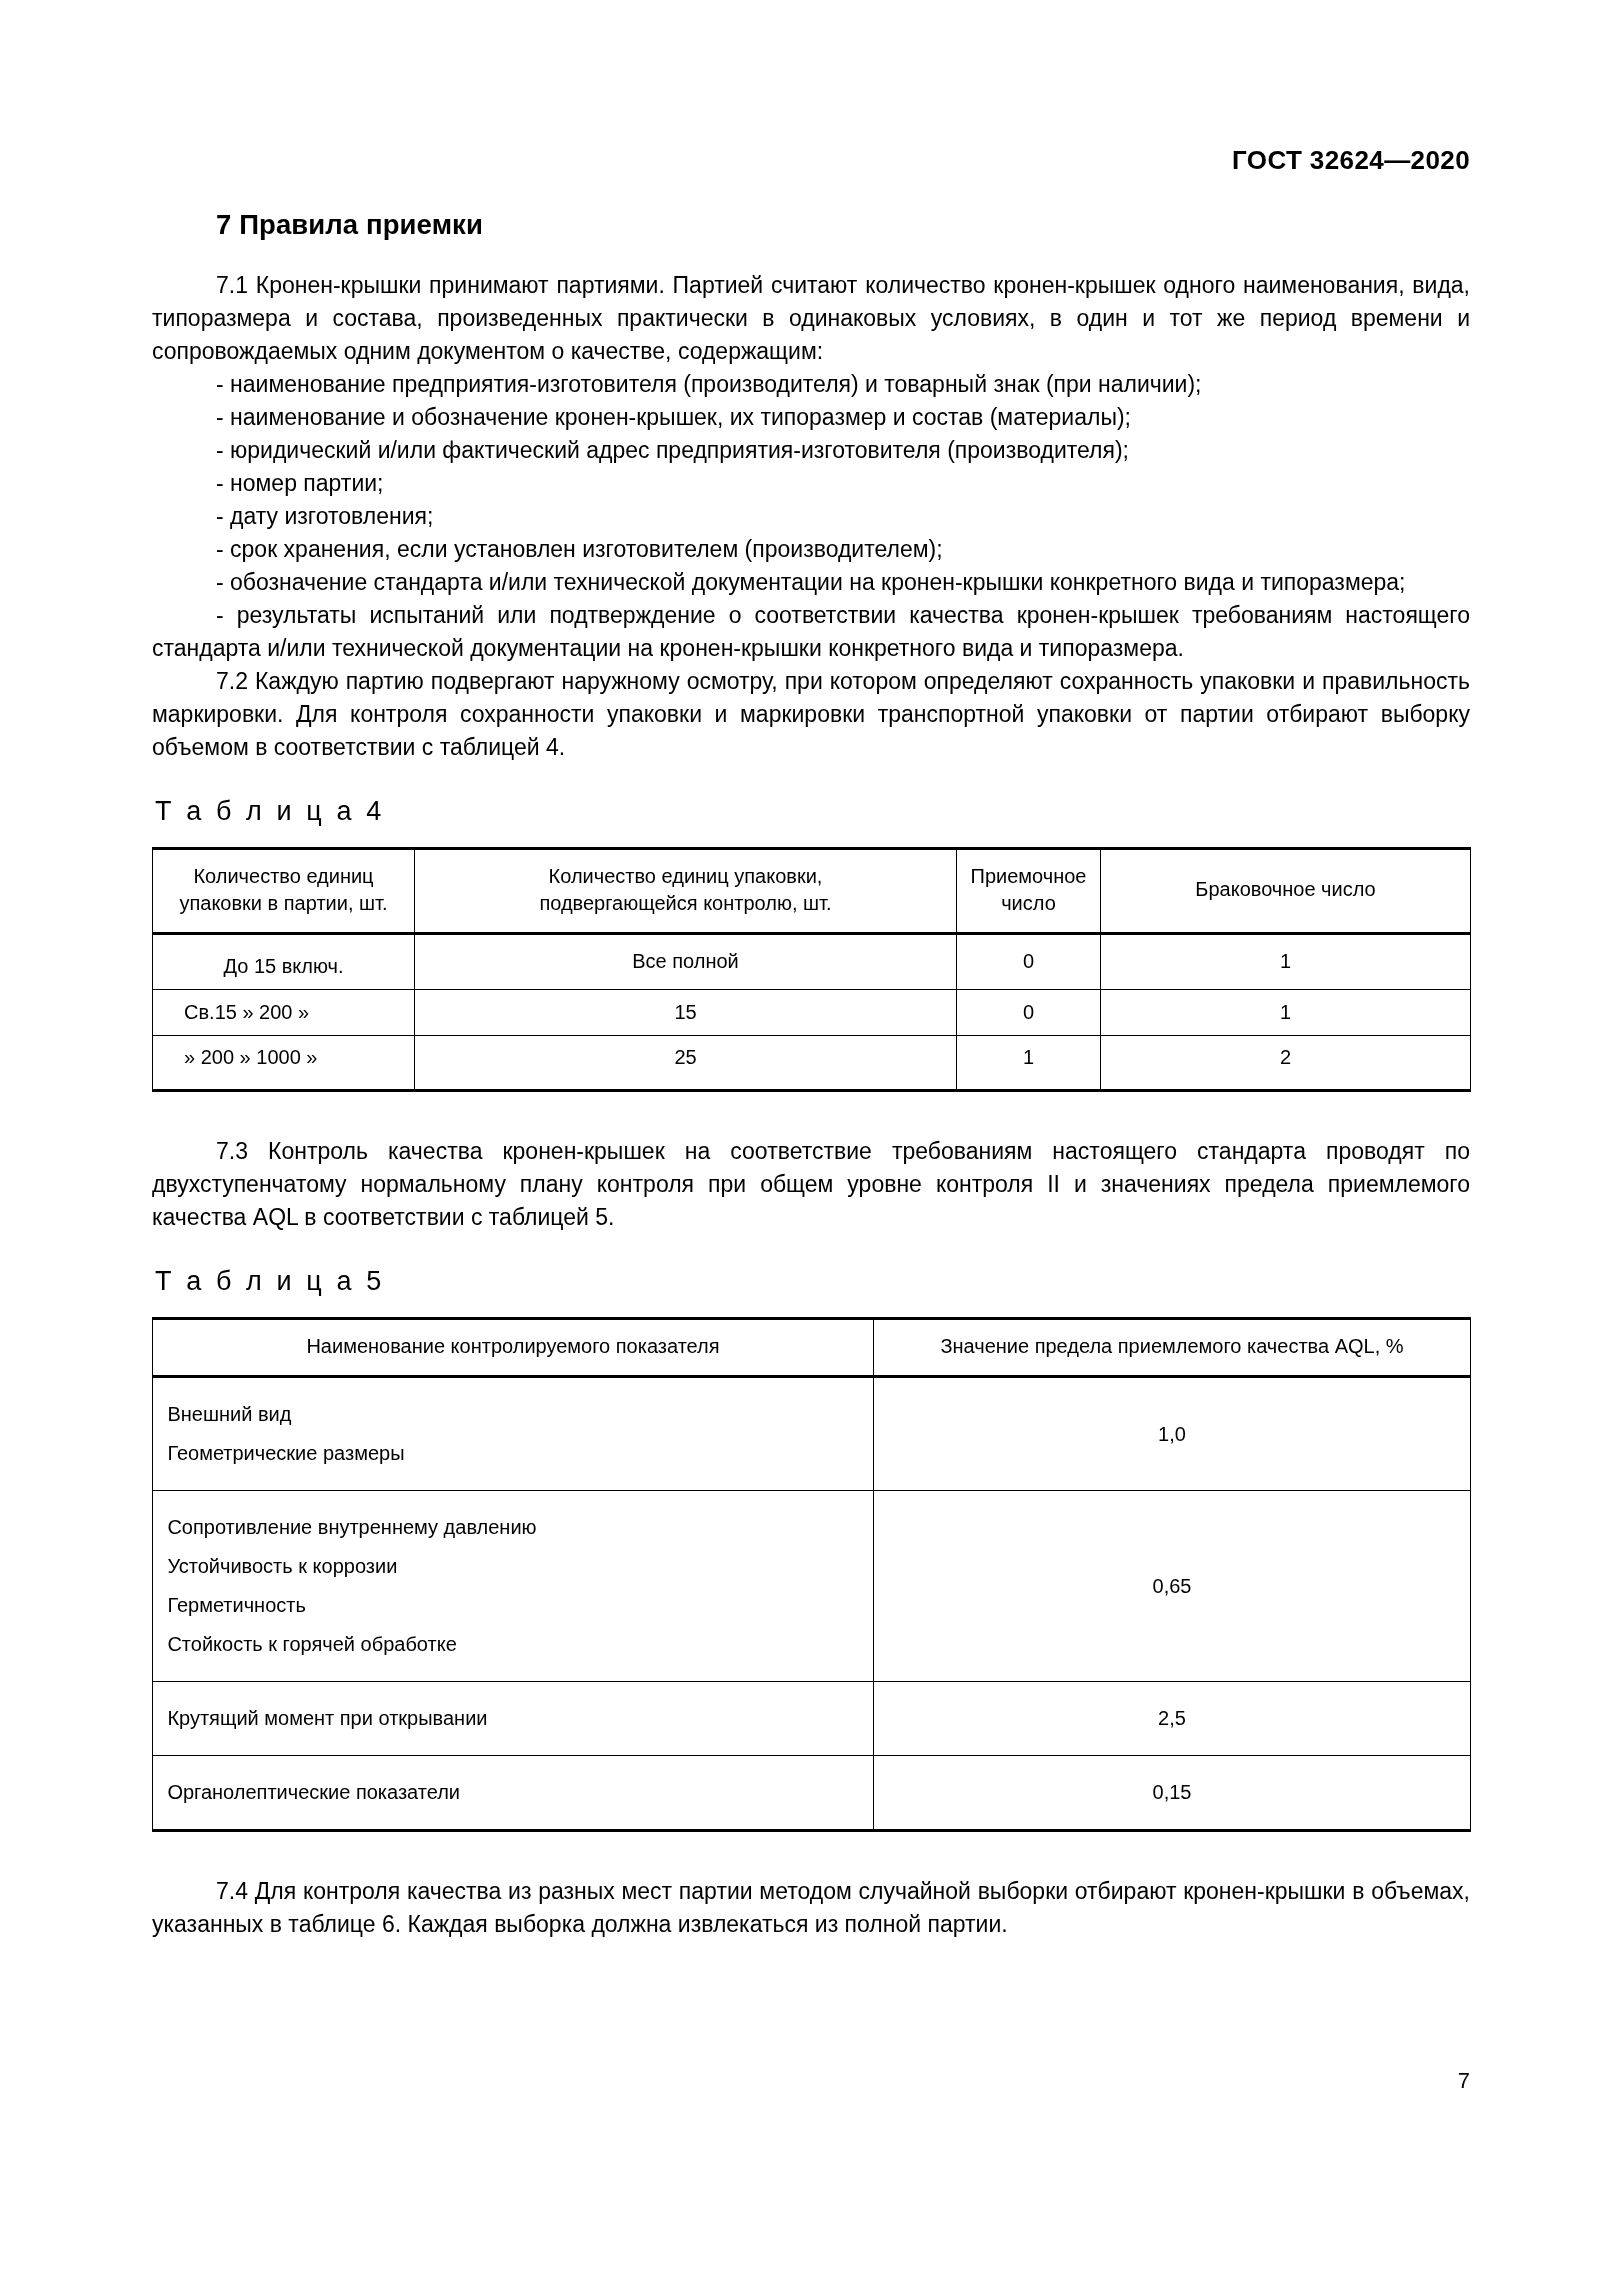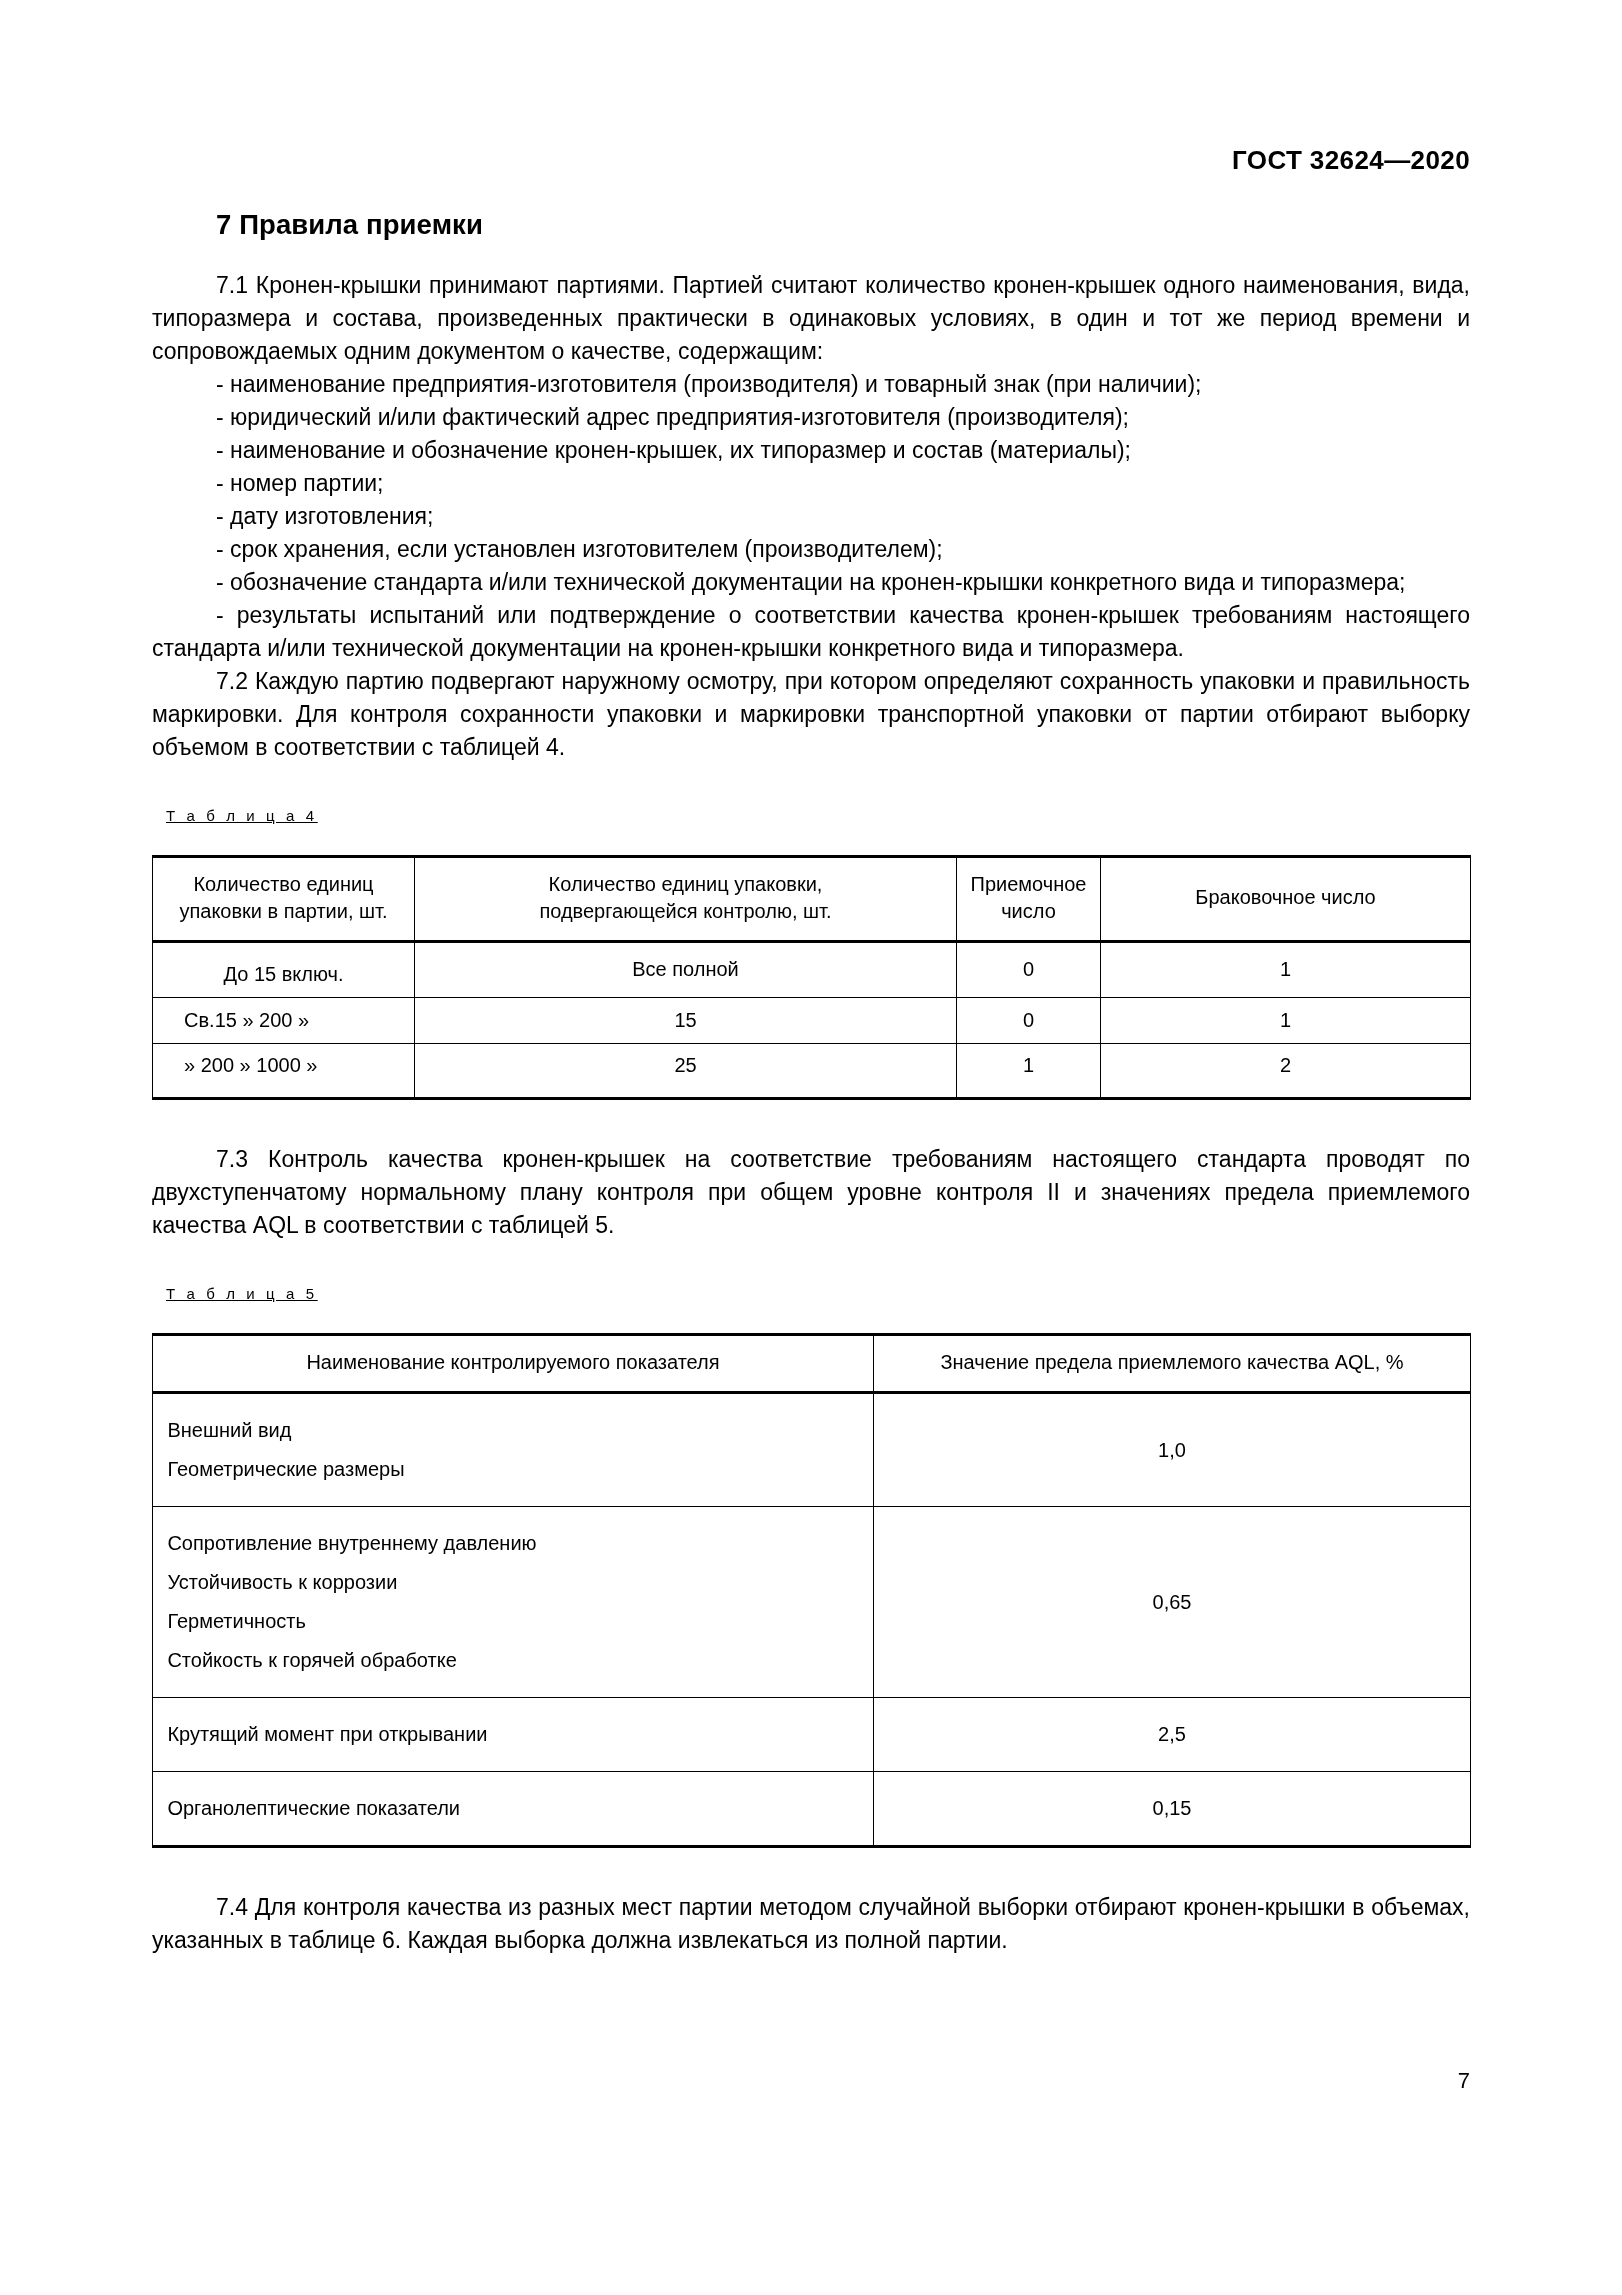--- a/index.html
+++ b/index.html
@@ -65,24 +65,23 @@
     font-size: 23px;
     line-height: 33px;
     margin: 0;
     padding: 0;
     text-align: justify;
     text-indent: 64px;
   }
 
   
   .table-caption {
-    font-size: 15px;
+    font-size: 27px;
     letter-spacing: 3.6px;
-    margin: 14px;
-    text-decoration: underline;
+    margin: 3px;
   }
 
   
   table.gost {
     border-collapse: collapse;
     width: 1318px;
     table-layout: fixed;
     font-size: 20px;
   }
   table.gost th,
@@ -157,22 +156,22 @@
   <div class="doc-header">ГОСТ 32624—2020</div>
 
   <div class="content">
 
     <h1 class="section-title">7 Правила приемки</h1>
 
     <p class="body-text">7.1 Кронен-крышки принимают партиями. Партией считают количество кронен-крышек одного наименования, вида, типоразмера и состава, произведенных практически в одинаковых условиях, в один и тот же период времени и сопровождаемых одним документом о качестве, содержащим:</p>
 
     <ul class="dash-list">
       <li>- наименование предприятия-изготовителя (производителя) и товарный знак (при наличии);</li>
+      <li>- наименование и обозначение кронен-крышек, их типоразмер и состав (материалы);</li>
       <li>- юридический и/или фактический адрес предприятия-изготовителя (производителя);</li>
-      <li>- наименование и обозначение кронен-крышек, их типоразмер и состав (материалы);</li>
       <li>- номер партии;</li>
       <li>- дату изготовления;</li>
       <li>- срок хранения, если установлен изготовителем (производителем);</li>
       <li>- обозначение стандарта и/или технической документации на кронен-крышки конкретного вида и типоразмера;</li>
       <li>- результаты испытаний или подтверждение о соответствии качества кронен-крышек требованиям настоящего стандарта и/или технической документации на кронен-крышки конкретного вида и типоразмера.</li>
     </ul>
 
     <p class="body-text">7.2 Каждую партию подвергают наружному осмотру, при котором определяют сохранность упаковки и правильность маркировки. Для контроля сохранности упаковки и маркировки транспортной упаковки от партии отбирают выборку объемом в соответствии с таблицей 4.</p>
 
     <div style="height:29px"></div>

